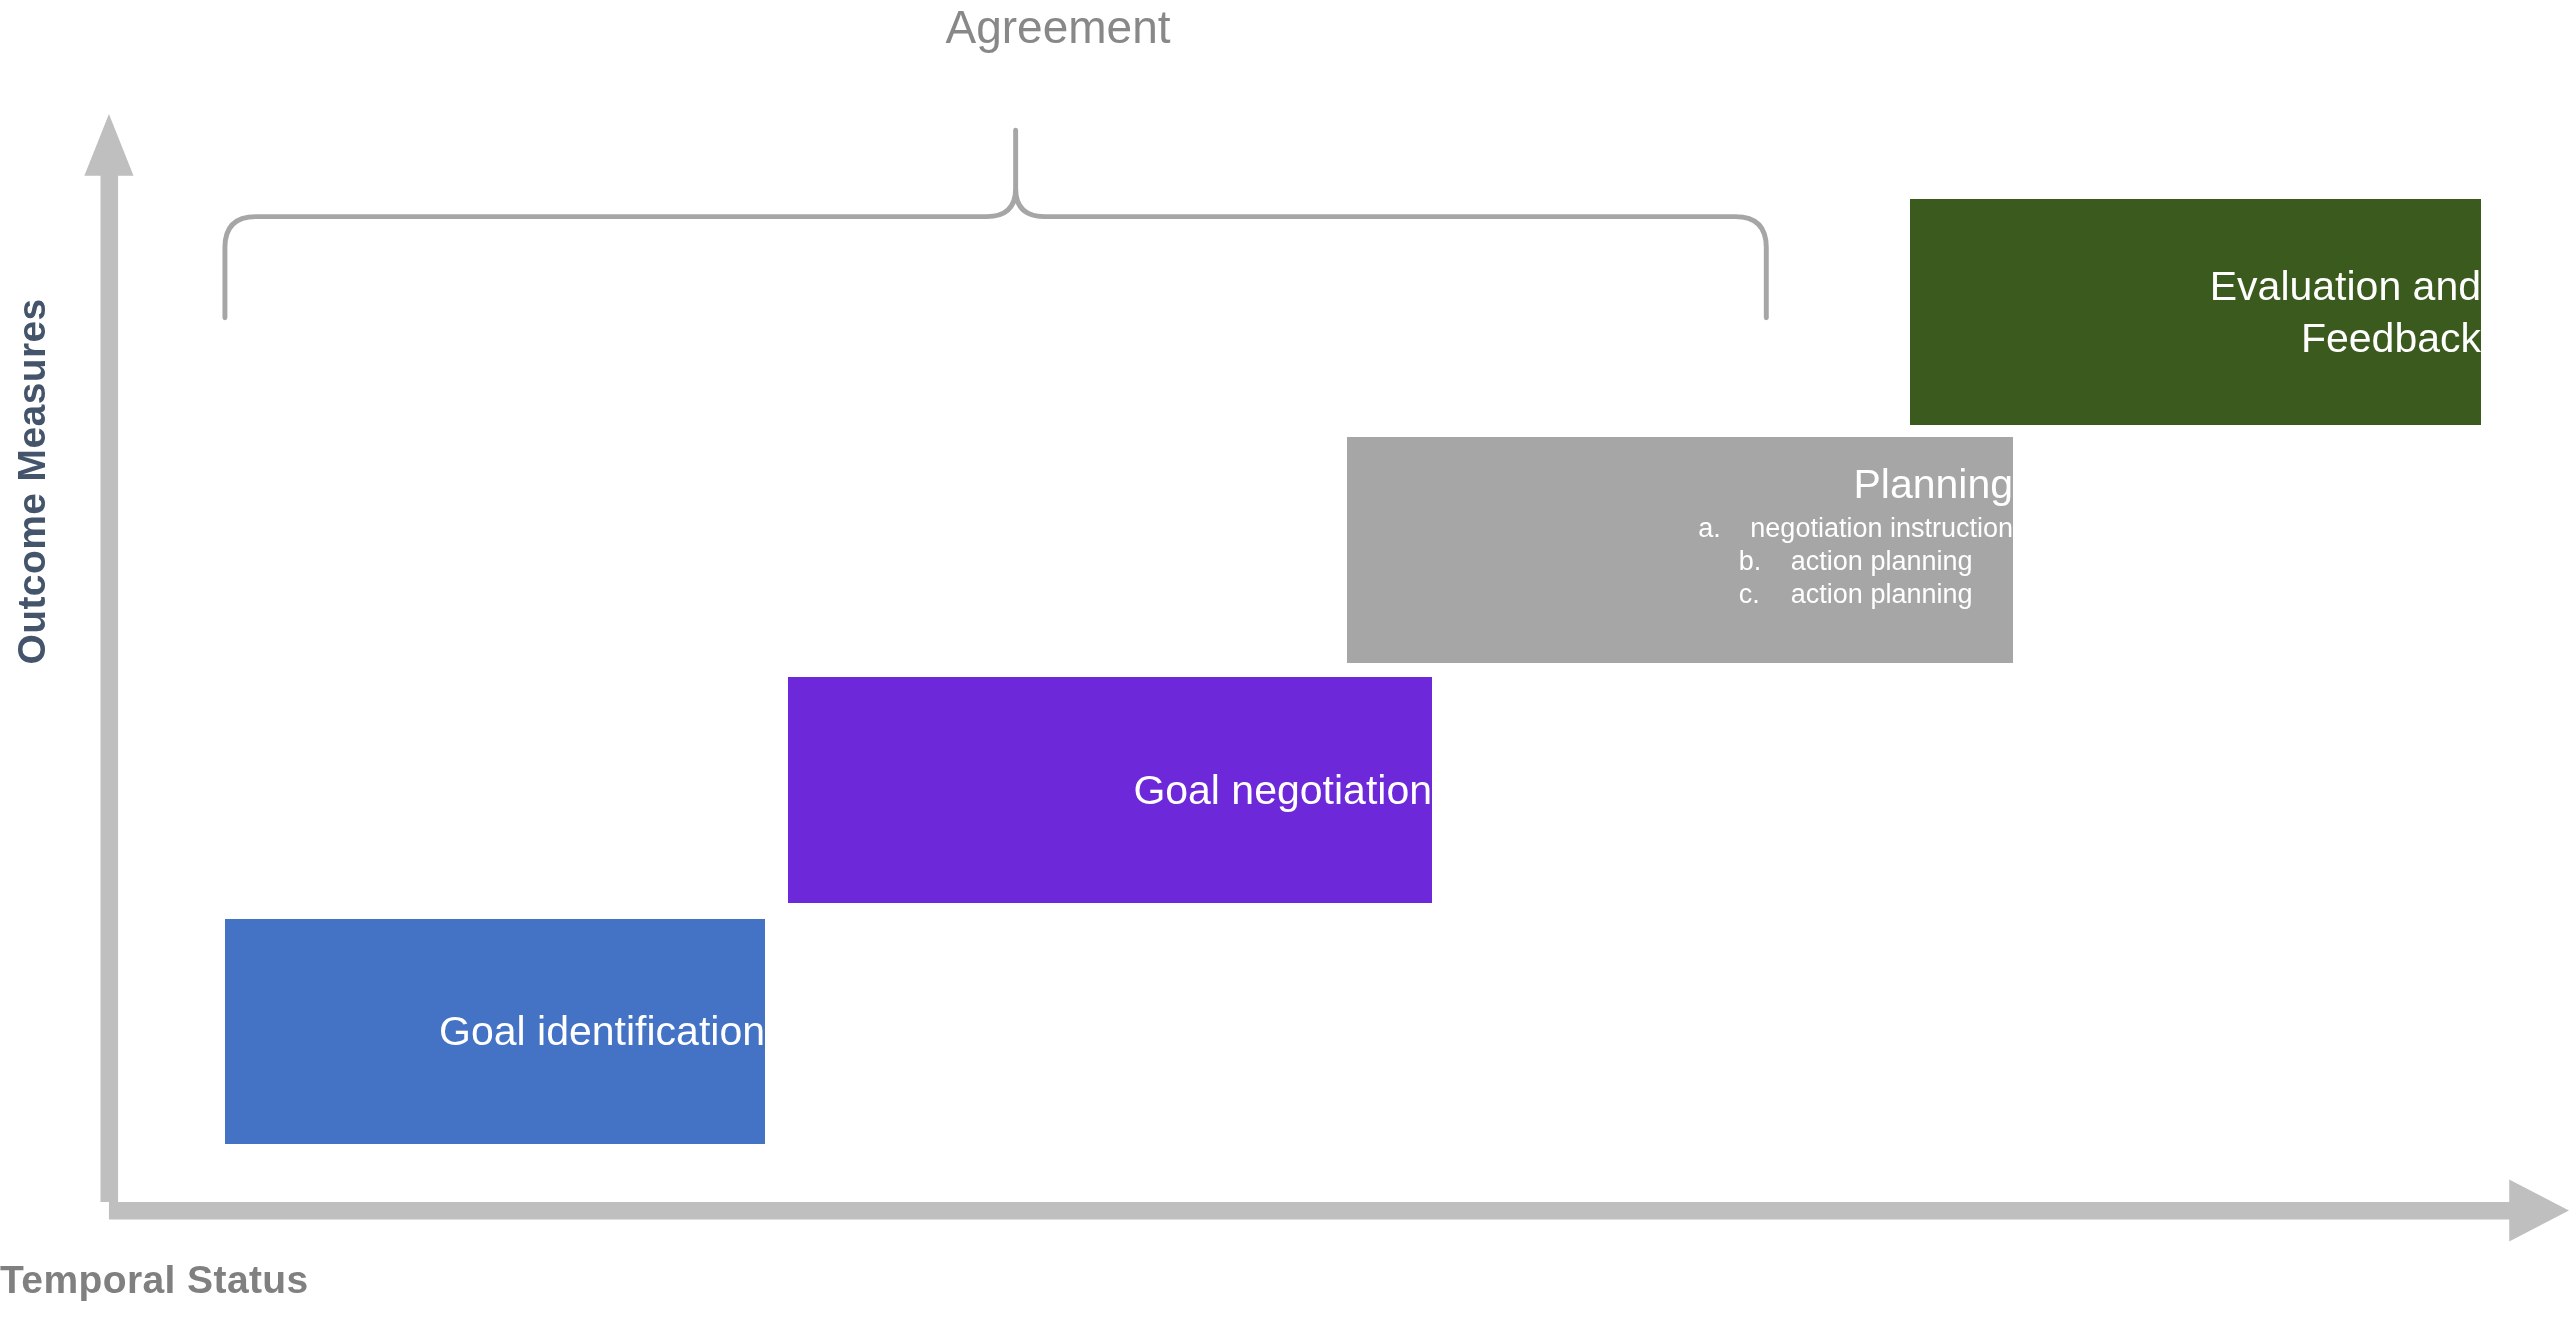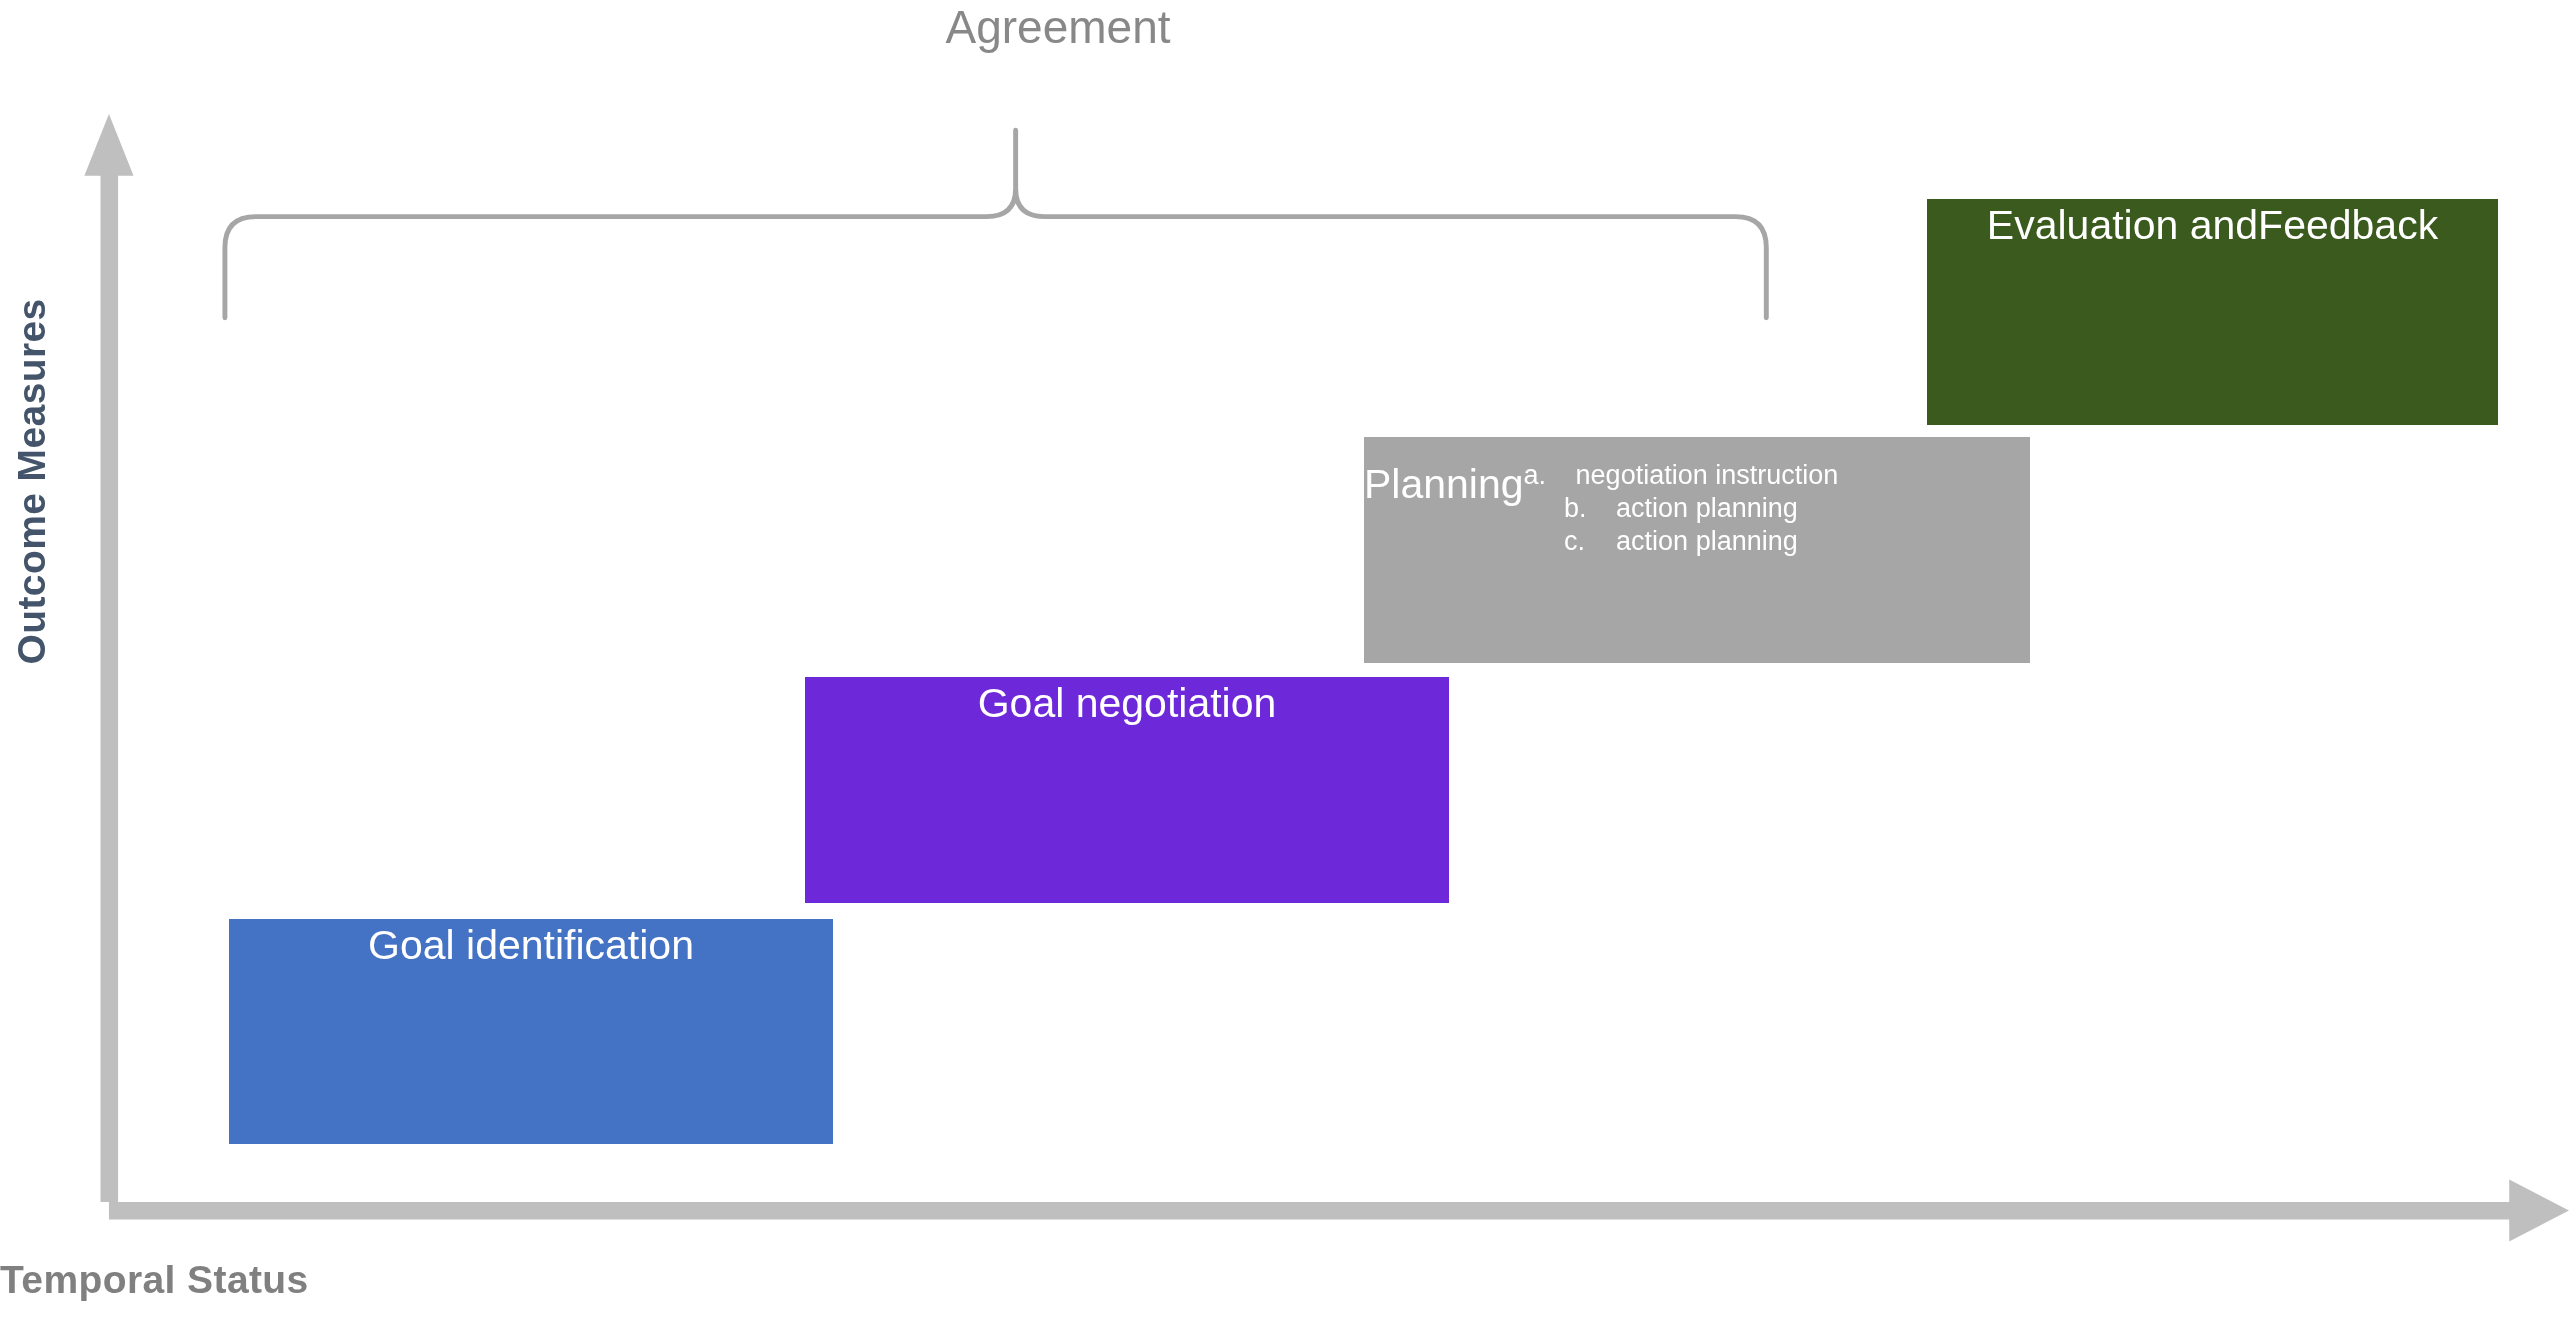--- a/index.html
+++ b/index.html
@@ -63,25 +63,25 @@
     color: #888888;
     white-space: nowrap;
     margin-left: 42px;
   }
 
   
   .stage-box {
     position: absolute;
     box-sizing: border-box;
     display: flex;
-    align-items: flex-start;
+    flex-direction: column;
+    align-items: flex-end;
     justify-content: center;
     color: #ffffff;
     text-align: center;
-    margin-left: 17px;
   }
   .box-title {
     font-size: 41px;
     line-height: 1.28;
     font-weight: normal;
     white-space: nowrap;
   }
 
   
   .sub-list {
@@ -102,21 +102,21 @@
     text-align: left;
     flex: 0 0 auto;
   }
   .sub-text {
     text-align: left;
     flex: 0 0 auto;
   }
 
   
   #box-goal-identification {
-    left: 212px;  top: 919px;  width: 604px;  height: 225px;
+    left: 225px;  top: 919px;  width: 540px;  height: 225px;
     background: #4472C4;
   }
   #box-goal-negotiation {
     left: 788px; top: 677px;   width: 644px;  height: 226px;
     background: #6d28d9;
   }
   #box-planning {
     left: 1347px; top: 437px;   width: 666px;  height: 226px;
     background: #A6A6A6;
     justify-content: flex-start;

